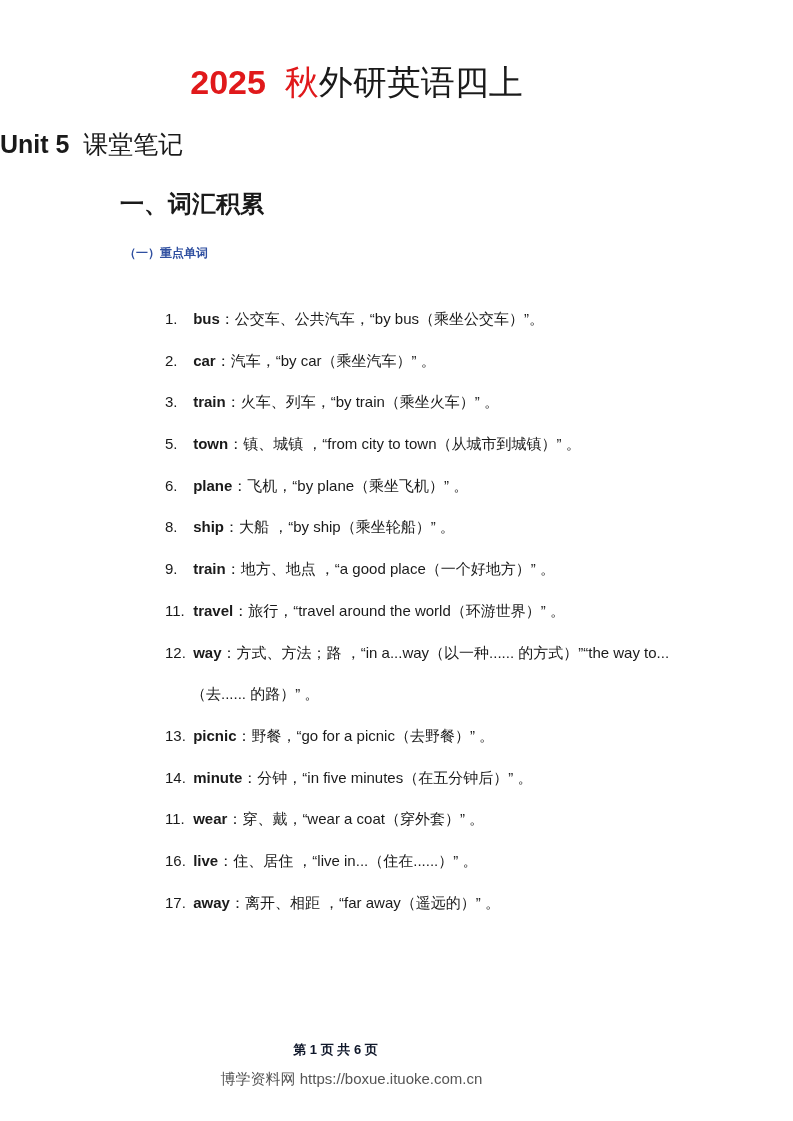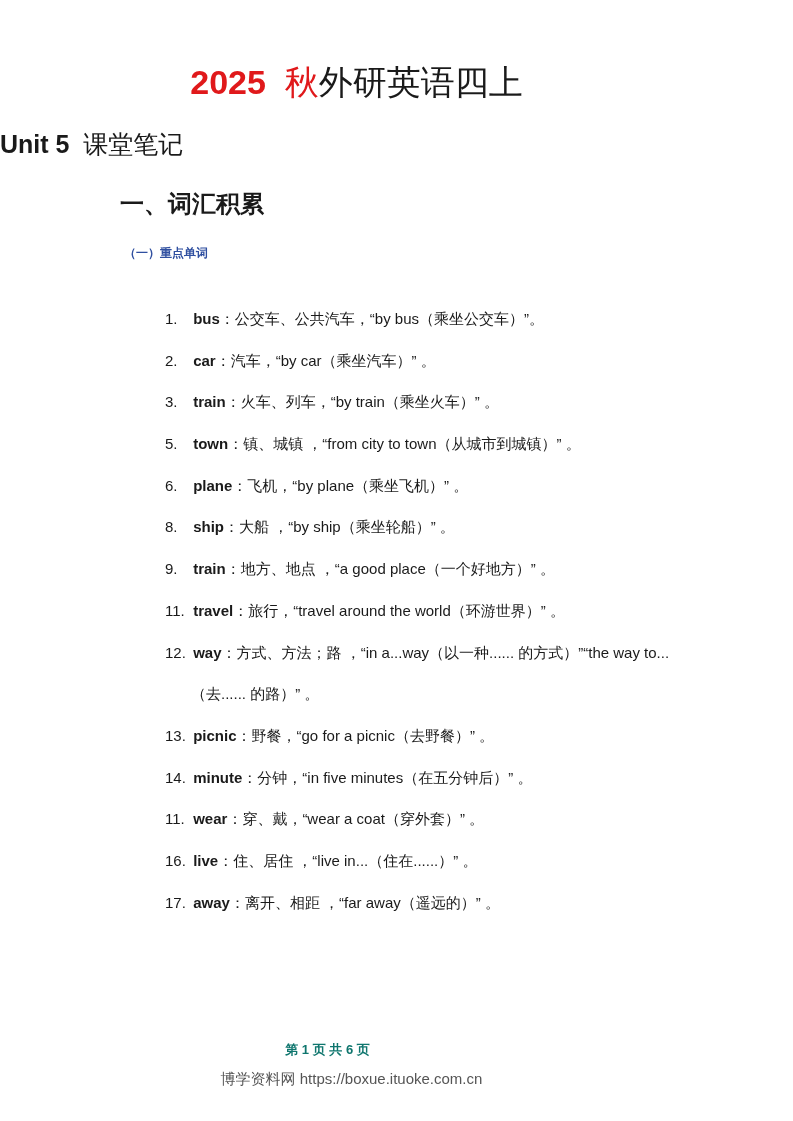--- a/index.html
+++ b/index.html
@@ -15,22 +15,22 @@
   .h1 { position: absolute; top: 186px; left: 120px; font-size: 24px; font-weight: bold;
         line-height: 36px; color: #1a1a1a; }
   .h2 { position: absolute; top: 242px; left: 124px; font-size: 12px; font-weight: bold;
         line-height: 22px; color: #2f4fa0; }
   .list { position: absolute; top: 292px; left: 149px; width: 560px; margin: 16px; padding: 0; list-style: none; }
   .item { font-size: 15px; line-height: 22px; height: 41.7px; white-space: nowrap; color: #1a1a1a; }
   .item .num { display: inline-block; min-width: 24px; }
   .item .word { font-weight: bold; }
   .item .cont { display: block; padding-left: 26px; margin-top: 19px; }
   .item.tall { height: 83.4px; }
-  .footer-page { position: absolute; top: 1041px; left: 8px; width: 639px; text-align: center;
-                 font-size: 13px; font-weight: bold; color: #0f766e; line-height: 18px; }
+  .footer-page { position: absolute; top: 1041px; left: 16px; width: 639px; text-align: center;
+                 font-size: 13px; font-weight: bold; color: #0f172a; line-height: 18px; }
   .footer-site { position: absolute; top: 1068px; left: 0; width: 703px; text-align: center;
                  font-size: 15px; color: #555; line-height: 22px; }
 </style>
 </head>
 <body>
 
 <div class="title">
   <span class="red">2025</span>&nbsp;
   <span class="red" style="font-weight:normal">秋</span><span class="black">外研英语四上</span>
 </div>

